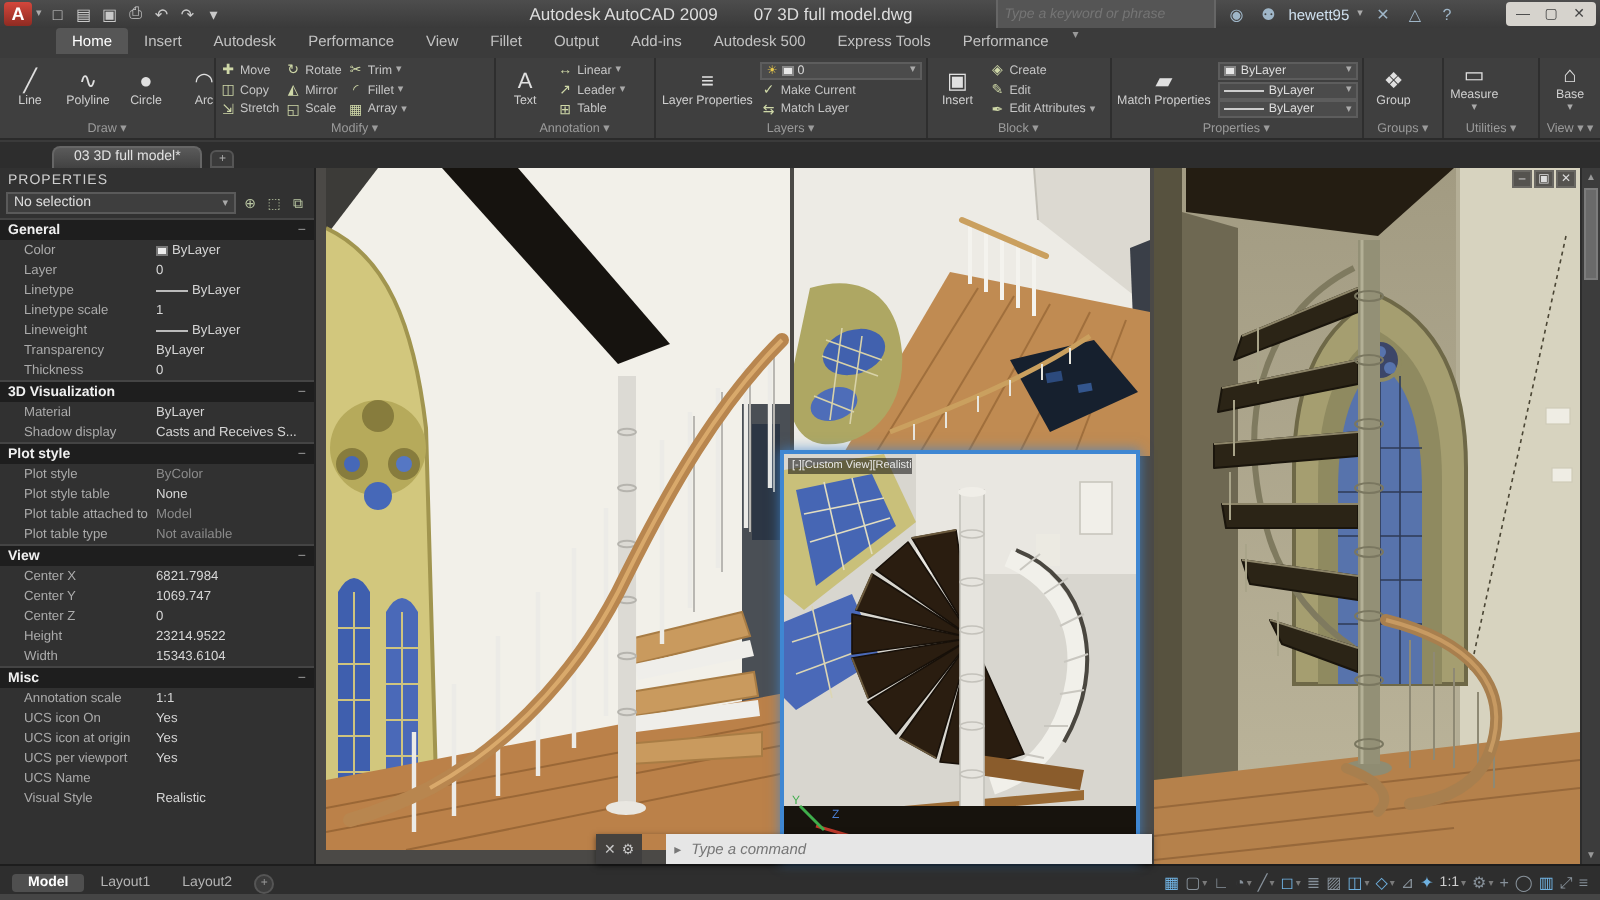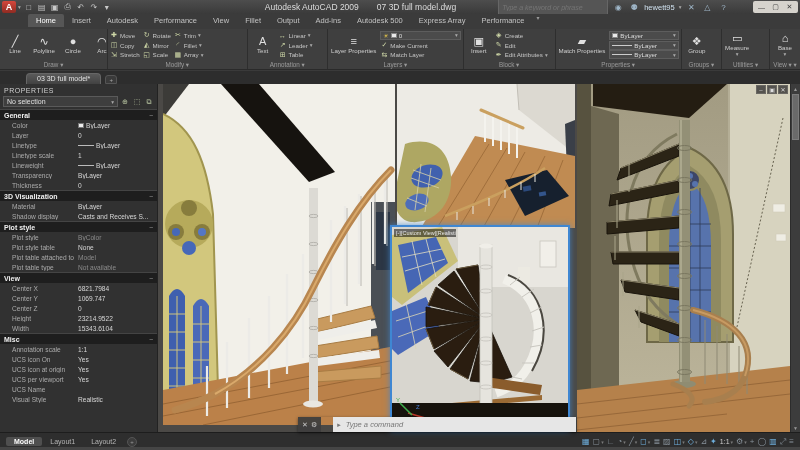--- a/index.html
+++ b/index.html
@@ -164,21 +164,21 @@
   <div class="tabrow">
     <span class="rtab active">Home</span>
     <span class="rtab">Insert</span>
     <span class="rtab">Autodesk</span>
     <span class="rtab">Performance</span>
     <span class="rtab">View</span>
     <span class="rtab">Fillet</span>
     <span class="rtab">Output</span>
     <span class="rtab">Add-ins</span>
     <span class="rtab">Autodesk 500</span>
-    <span class="rtab">Express Array</span>
+    <span class="rtab">Express Tools</span>
     <span class="rtab">Performance</span>
     <span class="tabcaret">▾</span>
   </div>
 
   <div class="ribbon">
 
     <div class="rpanel" style="width:108px">
       <div class="rtools">
         <div class="bigbtn">
           <span class="ic">╱</span>

